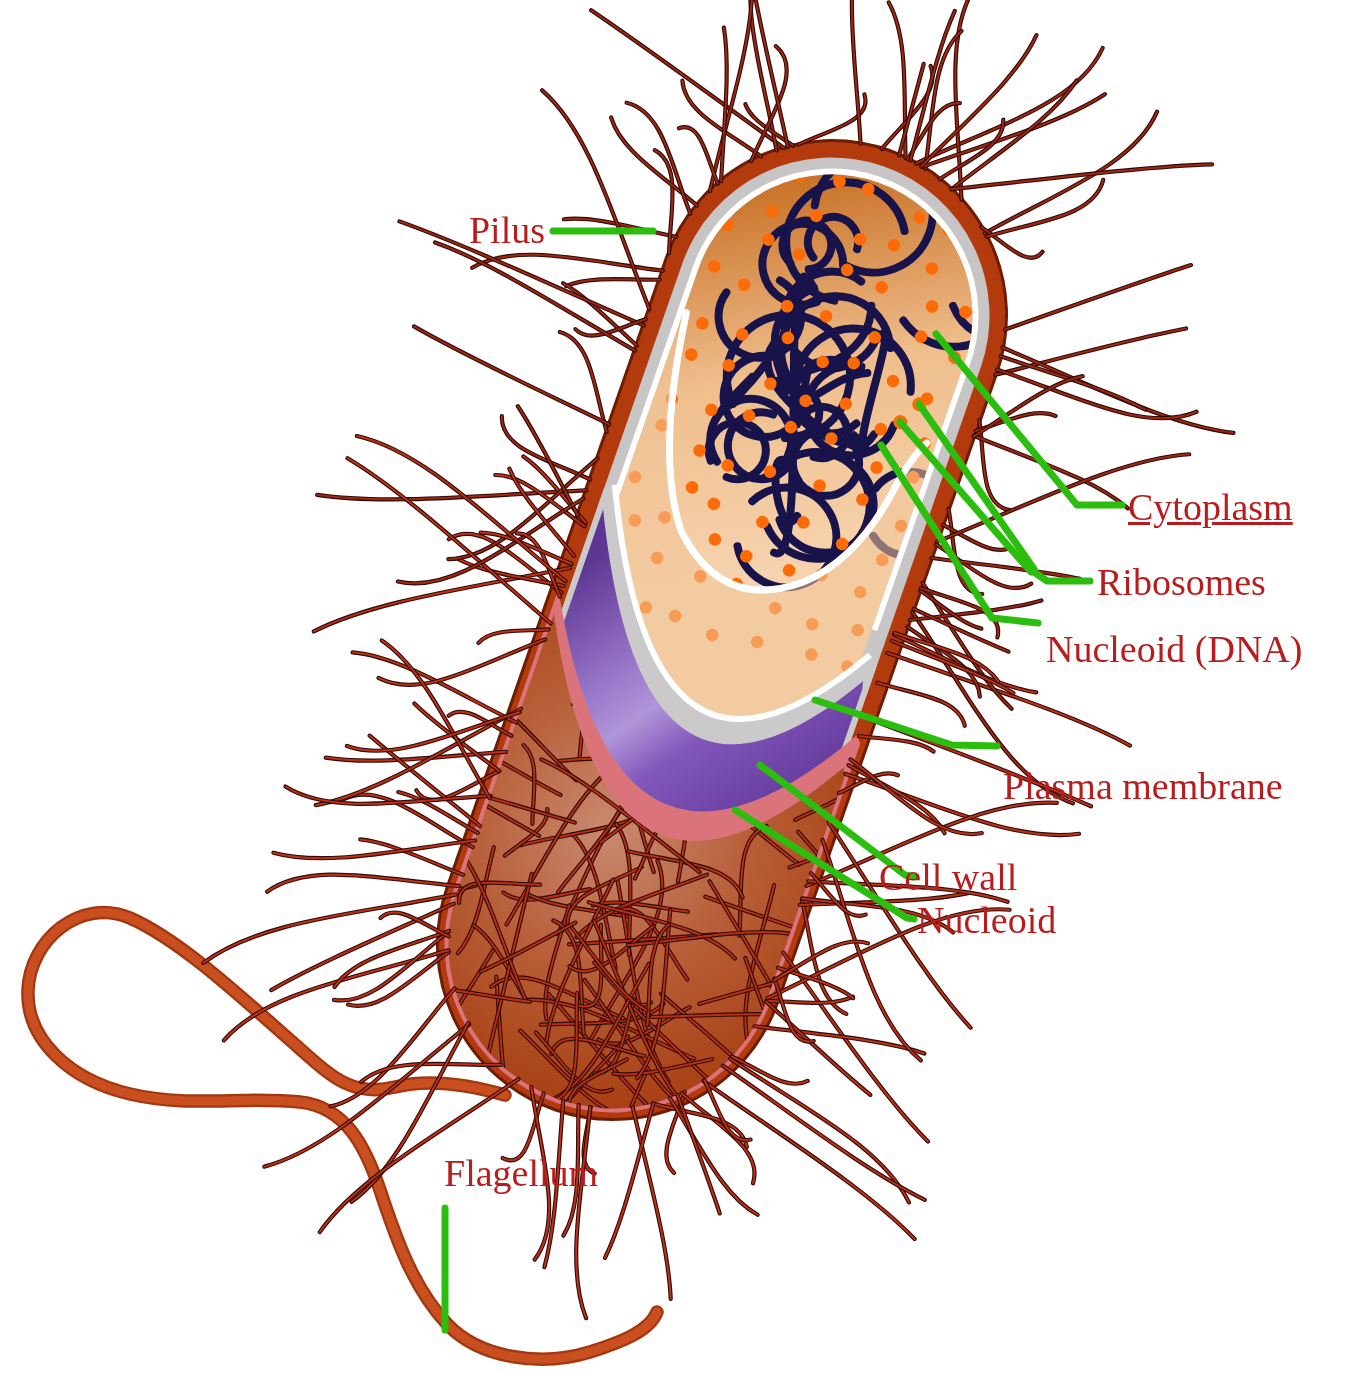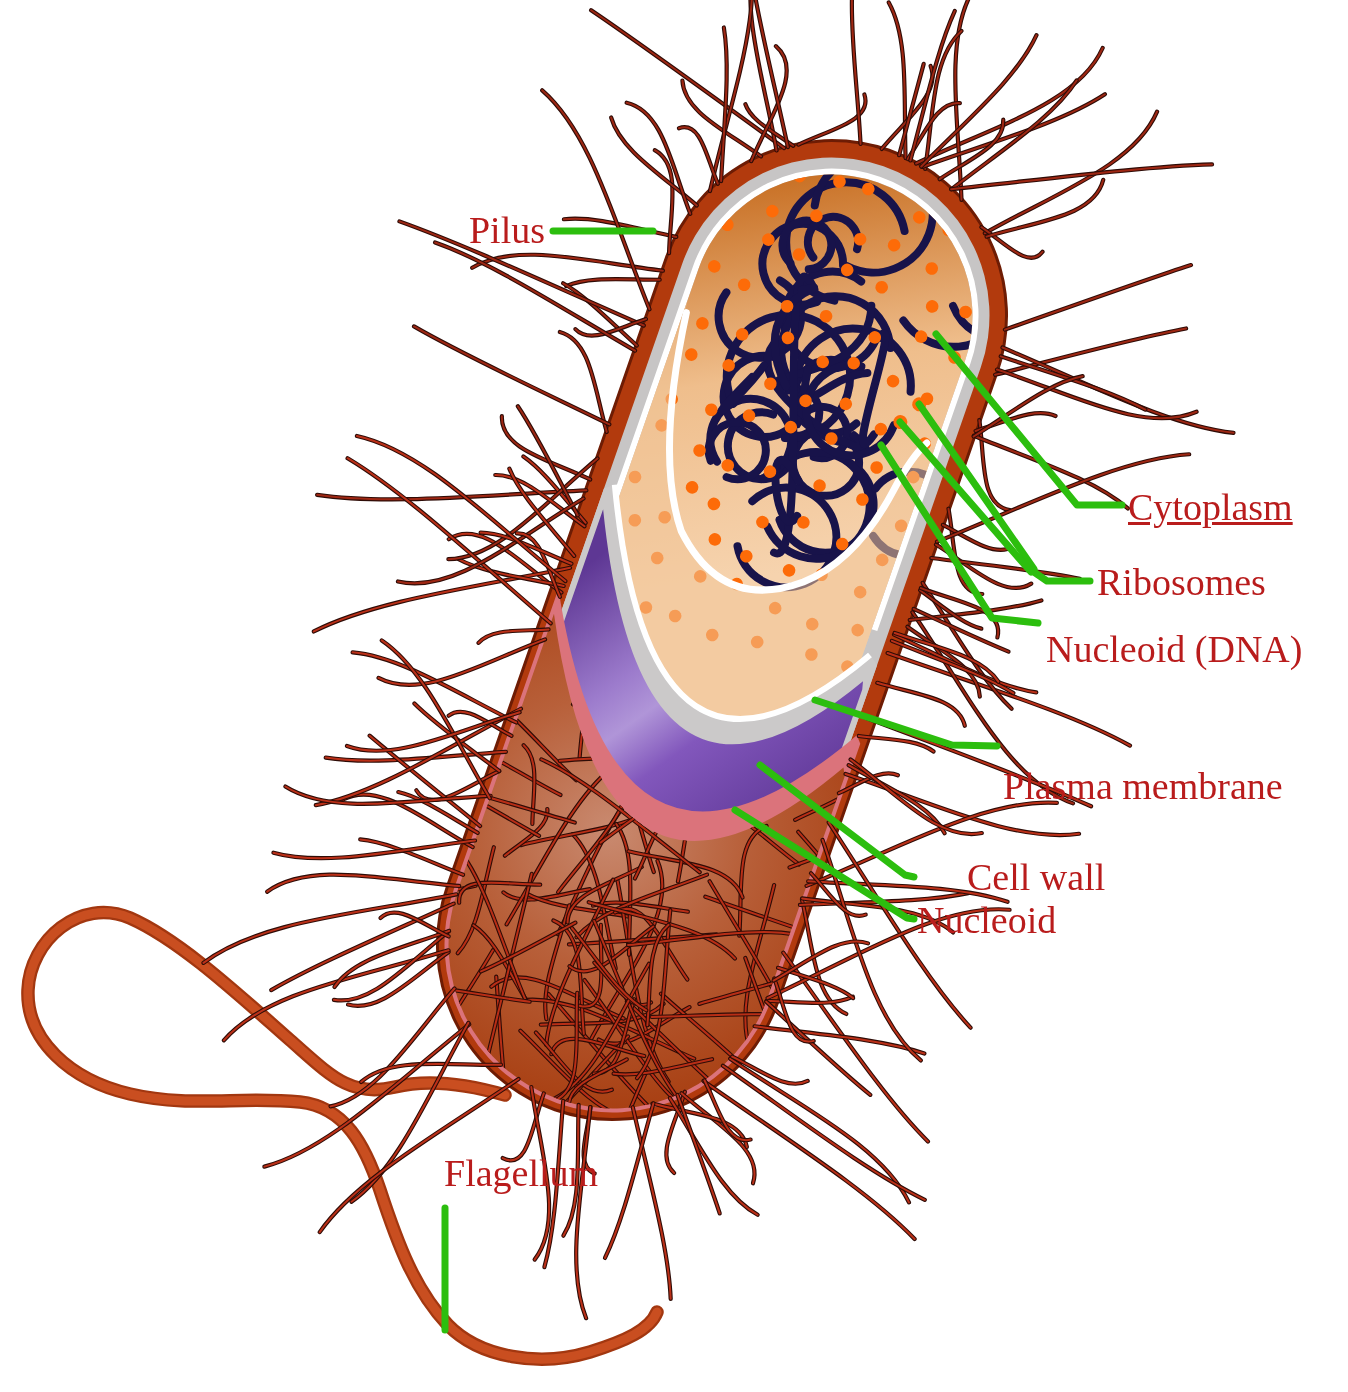--- a/index.html
+++ b/index.html
@@ -5,21 +5,21 @@
   html,body{margin:0;padding:0;background:#fff;}
   .stage{position:relative;width:1348px;height:1392px;background:#fff;overflow:hidden;
          font-family:"Liberation Serif",serif;}
   svg{display:block;position:absolute;left:0;top:0;}
   .lbl{position:absolute;font:38px/42px "Liberation Serif",serif;color:#b91c1c;white-space:nowrap;}
   .lbl-pilus{left:420px;top:209px;width:125px;text-align:right;}
   .lbl-cytoplasm{left:1128px;top:486px;text-decoration:underline;}
   .lbl-ribosomes{left:1097px;top:561px;}
   .lbl-nucleoid{left:1046px;top:628px;}
   .lbl-plasma{left:1003px;top:725px;margin-top:40px;}
-  .lbl-cellwall{left:967px;top:856px;text-align:right;}
+  .lbl-cellwall{left:879px;top:856px;text-align:right;}
   .lbl-capsule{left:917px;top:899px;}
   .lbl-flagellum{left:444px;top:1152px;}
 </style>
 </head>
 <body>
 
 <div class="stage">
 <svg id="fig" width="1348" height="1392" viewBox="0 0 1348 1392">
   <defs>
     <linearGradient id="eg" gradientUnits="userSpaceOnUse" x1="-118" y1="-440" x2="70" y2="-90">

